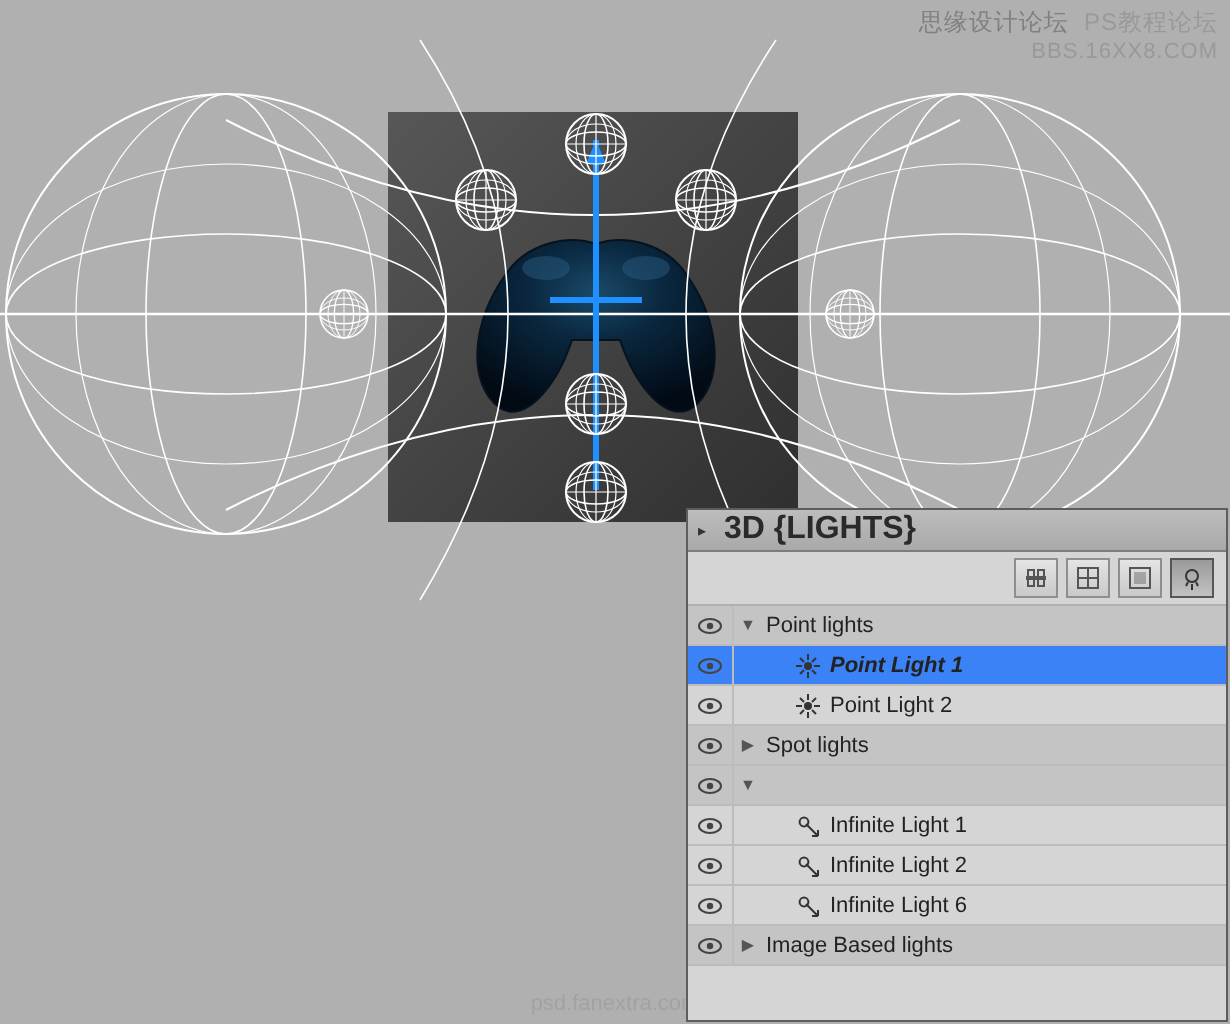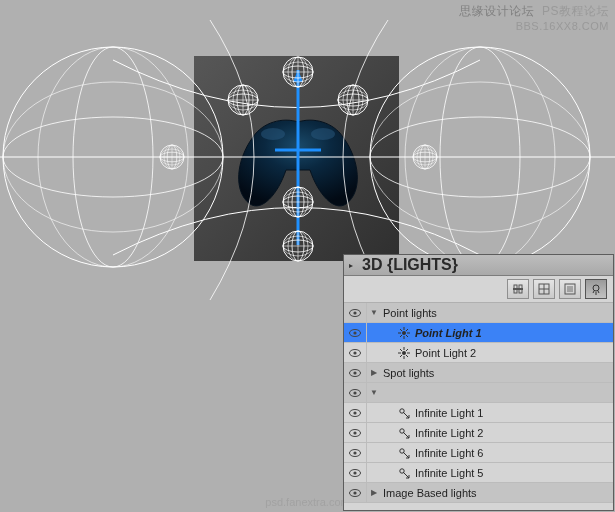--- a/index.html
+++ b/index.html
@@ -413,38 +413,20 @@
       <div class="cellicon">
           <svg width="12" height="12">
             <circle cx="4" cy="4" r="2.2" fill="none" stroke="#333"></circle>
             <line x1="5" y1="5" x2="11" y2="11" stroke="#333"></line>
             <line x1="8" y1="11" x2="11" y2="11" stroke="#333"></line>
             <line x1="11" y1="8" x2="11" y2="11" stroke="#333"></line>
           </svg>
         </div>
       <div class="celllabel">Infinite Light 6</div>
     </div>
-    <div class="row child">
-      <div class="cellvis">
-          <svg class="eye" viewBox="0 0 12 8">
-            <ellipse cx="6" cy="4" rx="5.5" ry="3.5" fill="none" stroke="#444"></ellipse>
-            <circle cx="6" cy="4" r="1.6" fill="#444"></circle>
-          </svg>
-        </div>
-      <div class="cellexp"></div>
-      <div class="cellicon">
-          <svg width="12" height="12">
-            <circle cx="4" cy="4" r="2.2" fill="none" stroke="#333"></circle>
-            <line x1="5" y1="5" x2="11" y2="11" stroke="#333"></line>
-            <line x1="8" y1="11" x2="11" y2="11" stroke="#333"></line>
-            <line x1="11" y1="8" x2="11" y2="11" stroke="#333"></line>
-          </svg>
-        </div>
-      <div class="celllabel">Infinite Light 5</div>
-    </div>
 
     <div class="row group">
       <div class="cellvis">
           <svg class="eye" viewBox="0 0 12 8">
             <ellipse cx="6" cy="4" rx="5.5" ry="3.5" fill="none" stroke="#444"></ellipse>
             <circle cx="6" cy="4" r="1.6" fill="#444"></circle>
           </svg>
         </div>
       <div class="cellexp">▶</div>
       <div class="celllabel">Image Based lights</div>

